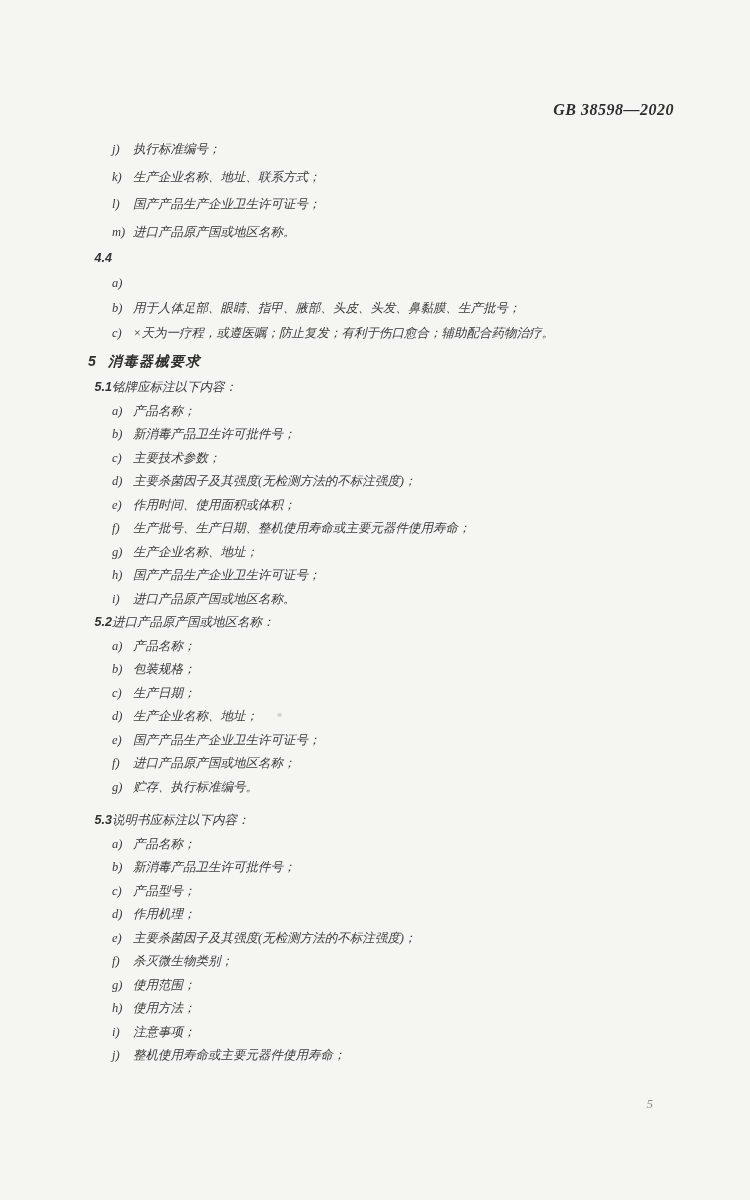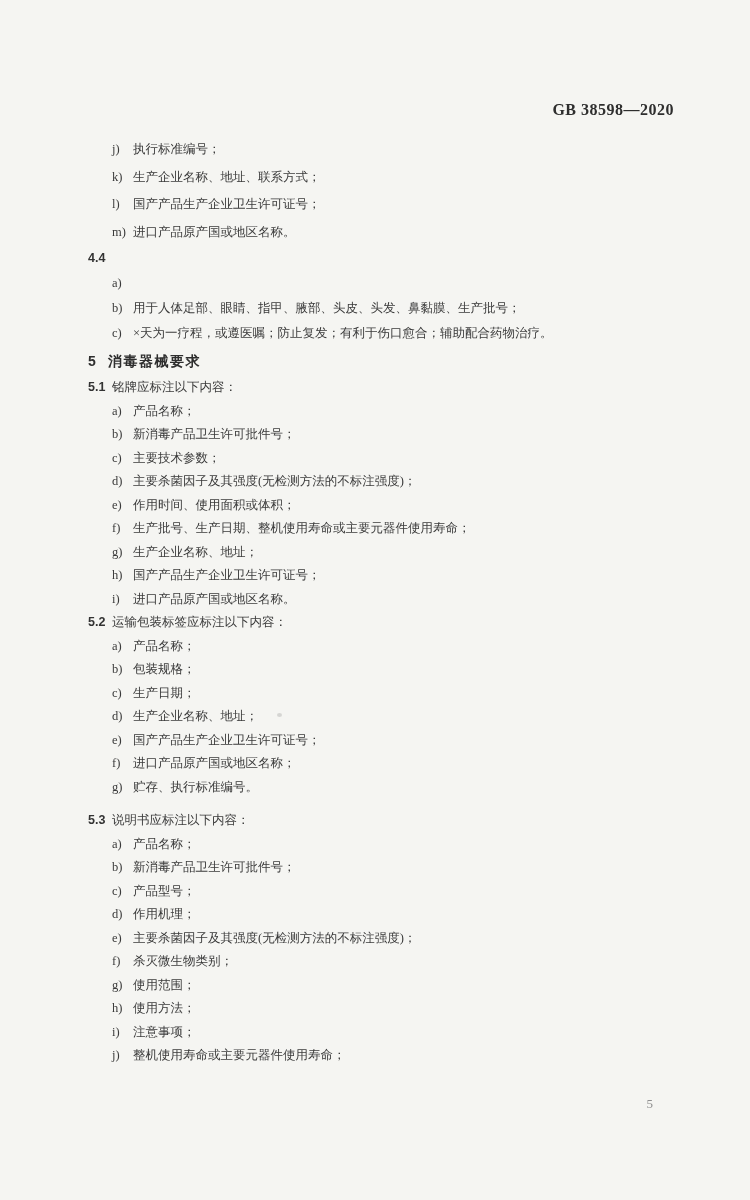--- a/index.html
+++ b/index.html
@@ -4,20 +4,21 @@
 <style>
   html, body { margin: 0; padding: 0; }
   .page {
     position: relative;
     width: 750px;
     height: 1200px;
     background: #f5f5f2;
     font-family: "Liberation Serif", "DejaVu Serif", serif;
     color: #3a3a3a;
     overflow: hidden;
+    font-style: italic;
   }
   .std-header {
     position: absolute;
     top: 101px;
     right: 76px;
     font-size: 16px;
     font-weight: bold;
     letter-spacing: 0.5px;
     color: #2e2e2e;
   }
@@ -25,21 +26,21 @@
     position: absolute;
     top: 136px;
     left: 88px;
     right: 70px;
     font-size: 12.5px;
   }
   .item { display: flex; padding-left: 24px; }
   .marker { width: 21px; flex-shrink: 0; }
   .text { flex: 1; }
   .tline { display: block; }
-  .clause-head { display: flex; }
+  .clause-head { display: flex; text-align: right; }
   .clause-num {
     width: 24px;
     flex-shrink: 0;
     font-family: "Liberation Sans", sans-serif;
     font-weight: bold;
     font-size: 12.5px;
     color: #333333;
   }
   .block-top { line-height: 27.5px; }
   .block-44 { line-height: 25px; }
@@ -220,21 +221,21 @@
             <span class="text">
               <span class="tline">进口产品原产国或地区名称。</span>
             </span>
           </div>
         </div>
     </div>
 
     <div class="block-5">
       <div class="clause-head">
         <span class="clause-num">5.2</span>
-        <span class="clause-title">运输包装标签应标注以下内容：</span>
+        <span class="clause-title">进口产品原产国或地区名称：</span>
       </div>
       <div>
 
           <div class="item">
             <span class="marker">a)</span>
             <span class="text">
               <span class="tline">产品名称；</span>
             </span>
           </div>
 

